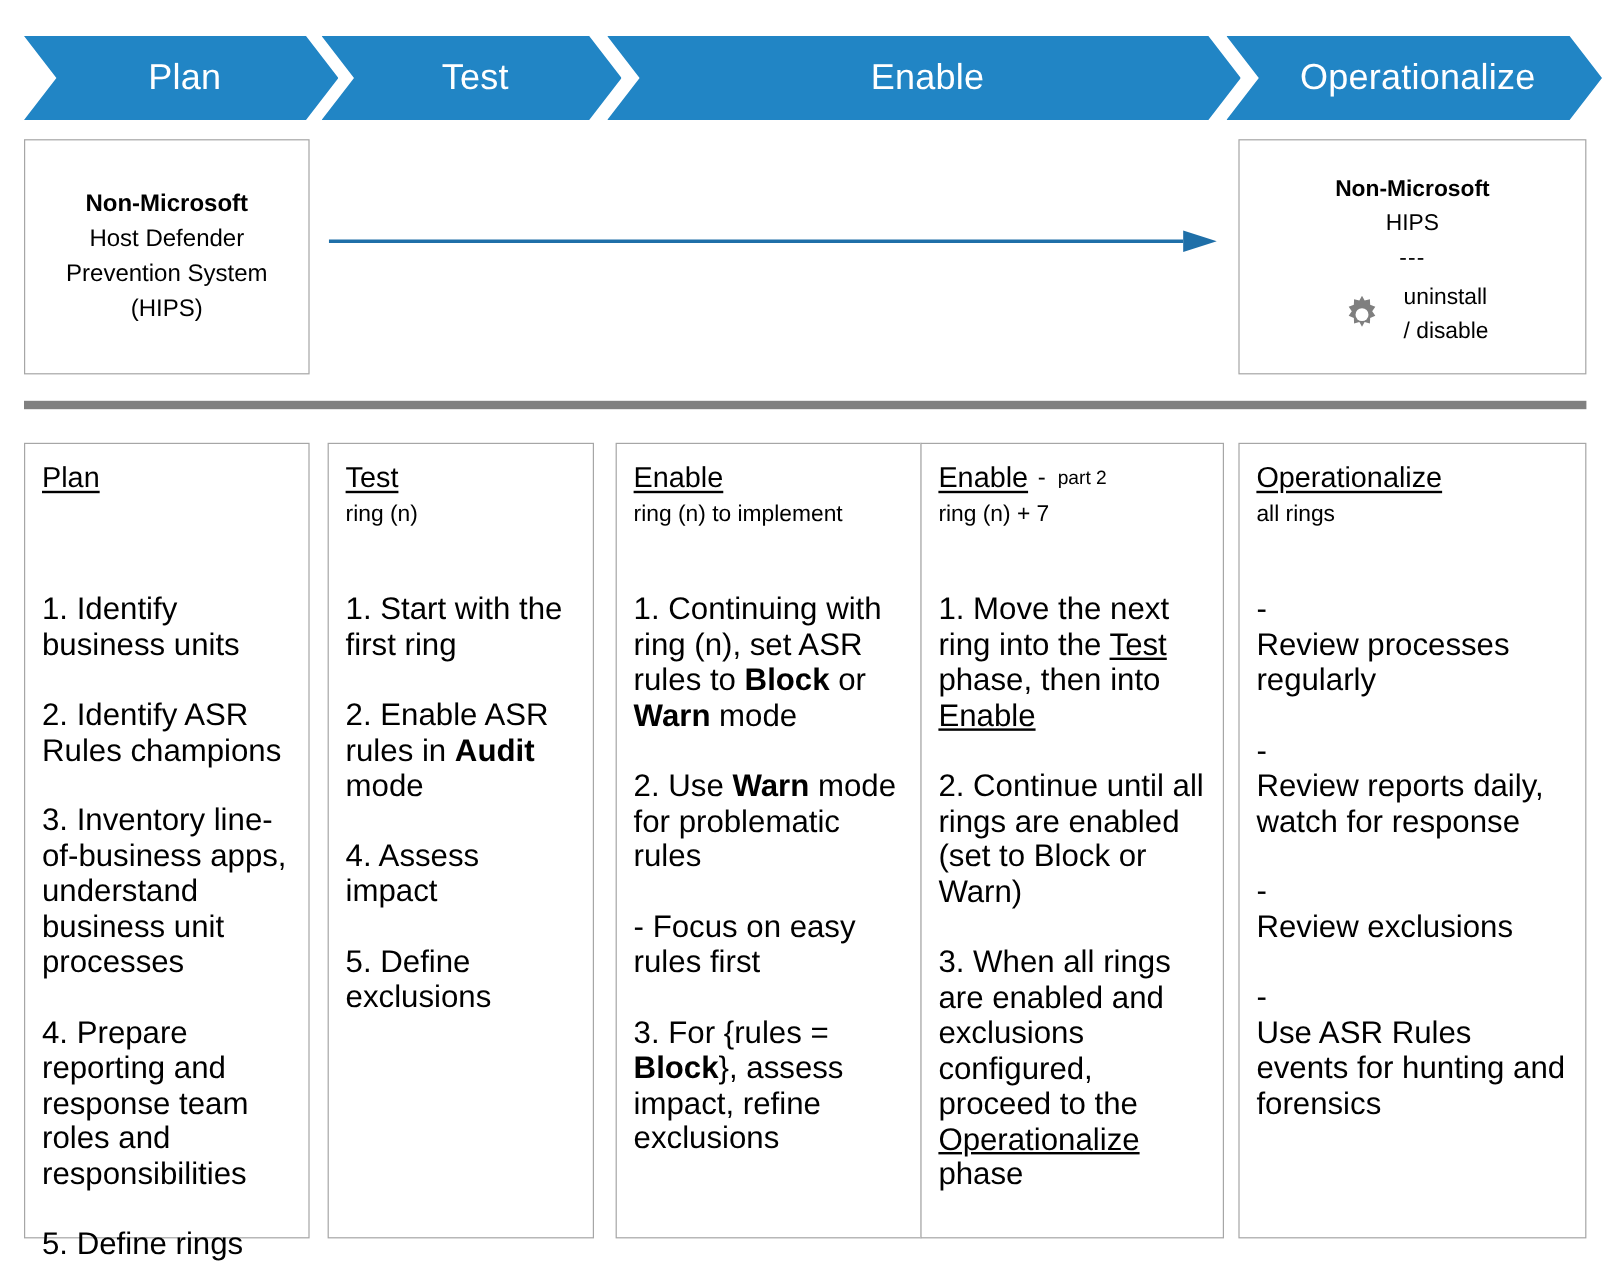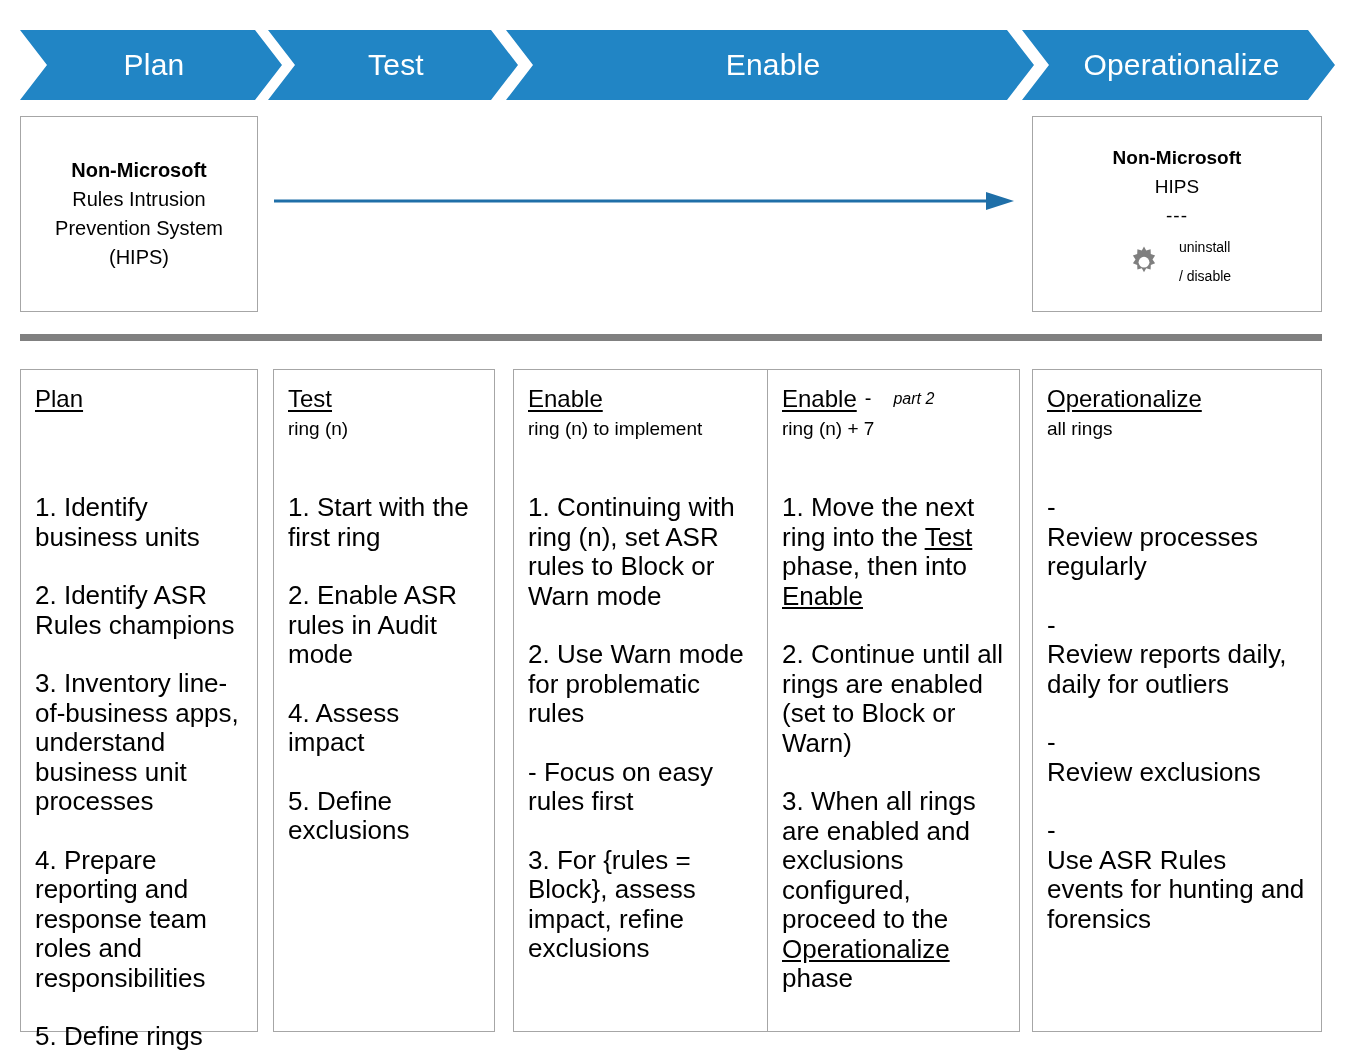--- a/index.html
+++ b/index.html
@@ -83,21 +83,21 @@
   #hips-right-head .bold { font-weight: bold; }
   #hips-right-dash { text-align: center; font-size: 19px; line-height: 30px; letter-spacing: 1px; }
   #hips-action-row {
     display: flex;
     align-items: center;
     justify-content: center;
     gap: 14px;
     margin-top: 2px;
   }
   #gear-icon-wrap { width: 42px; height: 42px; flex: none; }
-  #hips-action-text { font-size: 14px; line-height: 29px; }
+  #hips-action-text { font-size: 19px; line-height: 29px; }
 
   
   #flow-arrow {
     position: absolute;
     left: 274px;
     top: 191px;
     width: 740px;
     height: 20px;
   }
 
@@ -130,22 +130,21 @@
   .phase-title {
     font-size: 24px;
     line-height: 30px;
     text-decoration: underline;
     text-underline-offset: 3px;
     display: inline-block;
   }
   .title-row { white-space: nowrap; }
   .title-suffix {
     font-size: 16px;
-    font-style: italic;
-    margin-left: 22px;
+    margin-left: 10px;
     display: inline-block;
     vertical-align: 3px;
   }
   .title-dash {
     font-size: 20px;
     margin-left: 8px;
     display: inline-block;
     vertical-align: 2px;
   }
   .phase-sub {
@@ -156,21 +155,21 @@
   }
   .phase-body {
     margin-top: 52px;
     font-size: 26px;
     line-height: 29.5px;
   }
   .phase-body p {
     margin: 0 0 29px 0;
   }
   .phase-body p:last-child { margin-bottom: 0; }
-  .phase-body b { font-weight: normal; }
+  .phase-body b { font-weight: bold; }
   .phase-body u { text-decoration: underline; text-underline-offset: 2px; }
   .dash-only { margin-bottom: 0 !important; }
 </style>
 </head>
 <body>
 
 <div id="chevron-banner">
   <div class="chevron" id="chev-plan">
     <span>Plan</span>
   </div>
@@ -180,21 +179,21 @@
   <div class="chevron" id="chev-enable">
     <span>Enable</span>
   </div>
   <div class="chevron" id="chev-operationalize">
     <span>Operationalize</span>
   </div>
 </div>
 
 <div class="hips-box" id="hips-left">
   <div class="bold">Non-Microsoft</div>
-  <div>Rules Intrusion</div>
+  <div>Host Defender</div>
   <div>Prevention System</div>
   <div>(HIPS)</div>
 </div>
 
 <svg id="flow-arrow" viewBox="0 0 740 20" preserveAspectRatio="none">
   <line x1="0" y1="10" x2="712" y2="10" stroke="#1F6FA8" stroke-width="3"></line>
   <polygon points="712,1 740,10 712,19" fill="#1F6FA8"></polygon>
 </svg>
 
 <div class="hips-box" id="hips-right">
@@ -273,19 +272,19 @@
 
 <div class="phase-box" id="col-operationalize">
   <div class="title-row">
     <span class="phase-title">Operationalize</span>
   </div>
   <div class="phase-sub">all rings</div>
   <div class="phase-body">
     <p class="dash-only">-</p>
     <p>Review processes regularly</p>
     <p class="dash-only">-</p>
-    <p>Review reports daily, daily for outliers</p>
+    <p>Review reports daily, watch for response</p>
     <p class="dash-only">-</p>
     <p>Review exclusions</p>
     <p class="dash-only">-</p>
     <p>Use ASR Rules events for hunting and forensics</p>
   </div>
 </div>
 
 </body></html>

